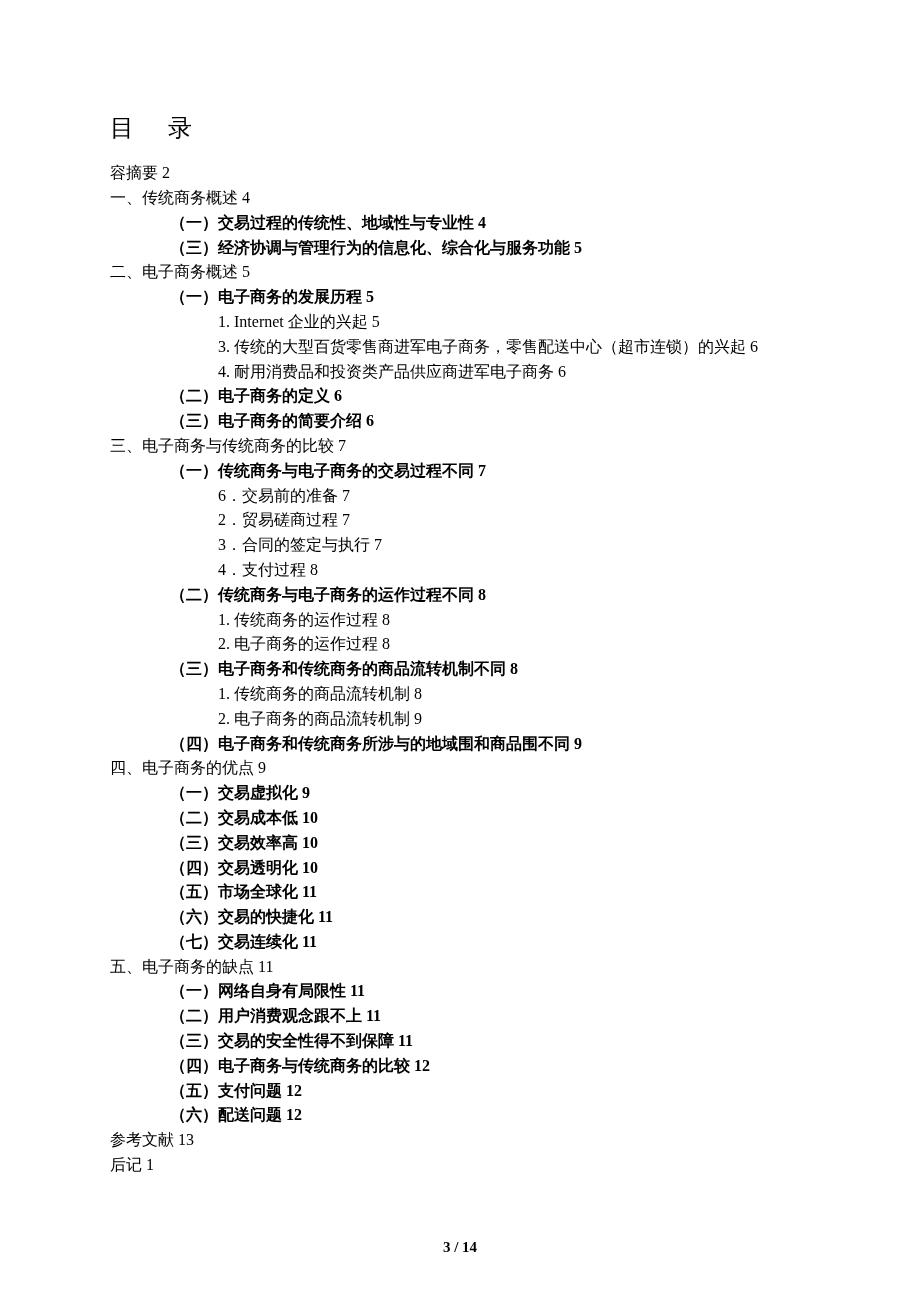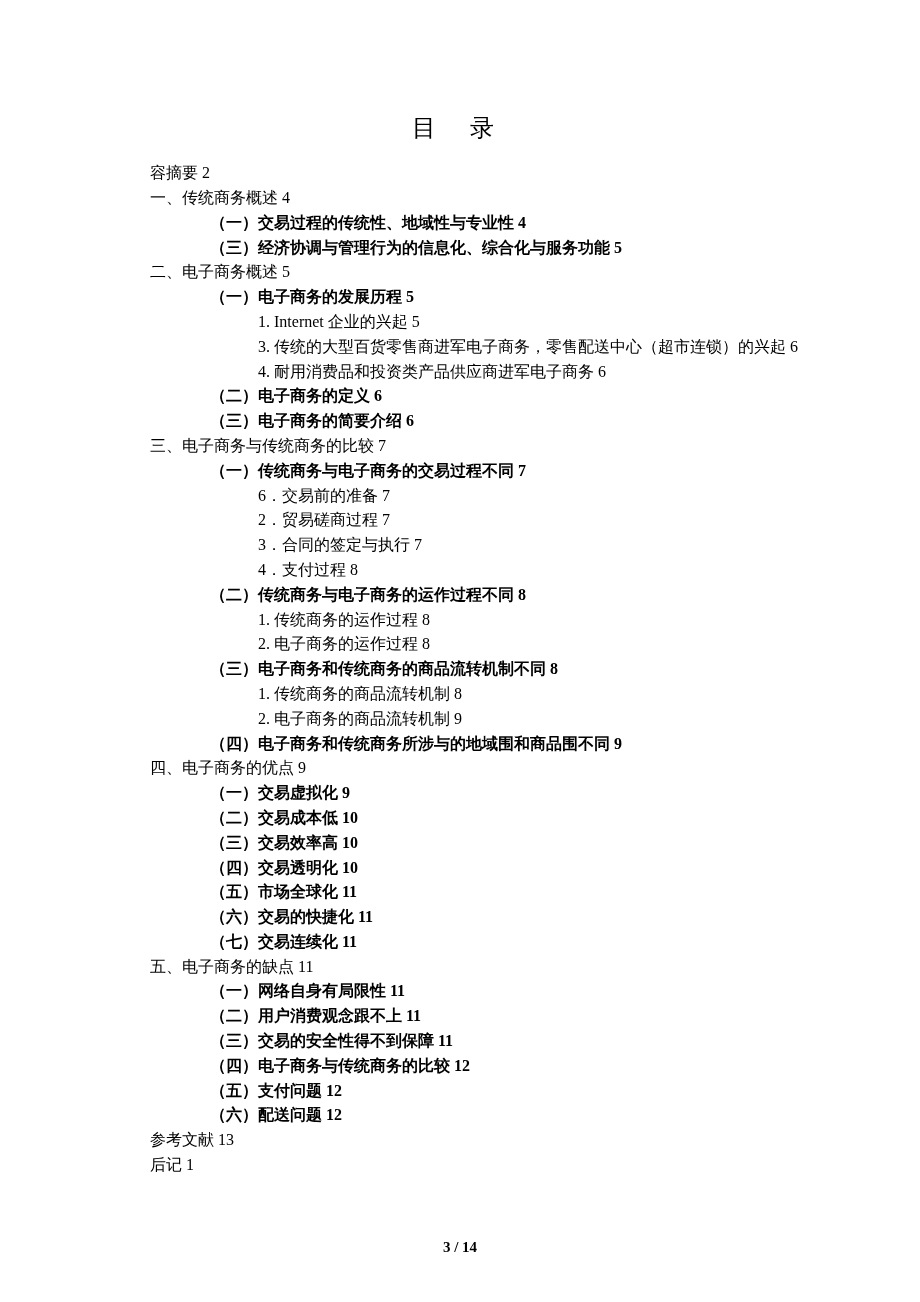--- a/index.html
+++ b/index.html
@@ -12,29 +12,27 @@
     line-height: 1.55;
   }
   .page {
     width: 920px;
     min-height: 1302px;
     box-sizing: border-box;
     padding: 110px 110px 40px 110px;
     position: relative;
   }
   .title {
-    text-align: center;
     font-size: 24px;
     letter-spacing: 14px;
     margin-bottom: 14px;
   }
   .entry {
     white-space: nowrap;
     overflow: hidden;
-    margin-left: 40px;
   }
   .i0 { padding-left: 0; }
   .i1 { padding-left: 60px; font-weight: bold; }
   .i2 { padding-left: 108px; }
   .footer {
     position: absolute;
     bottom: 43px;
     left: 0;
     width: 100%;
     text-align: center;

